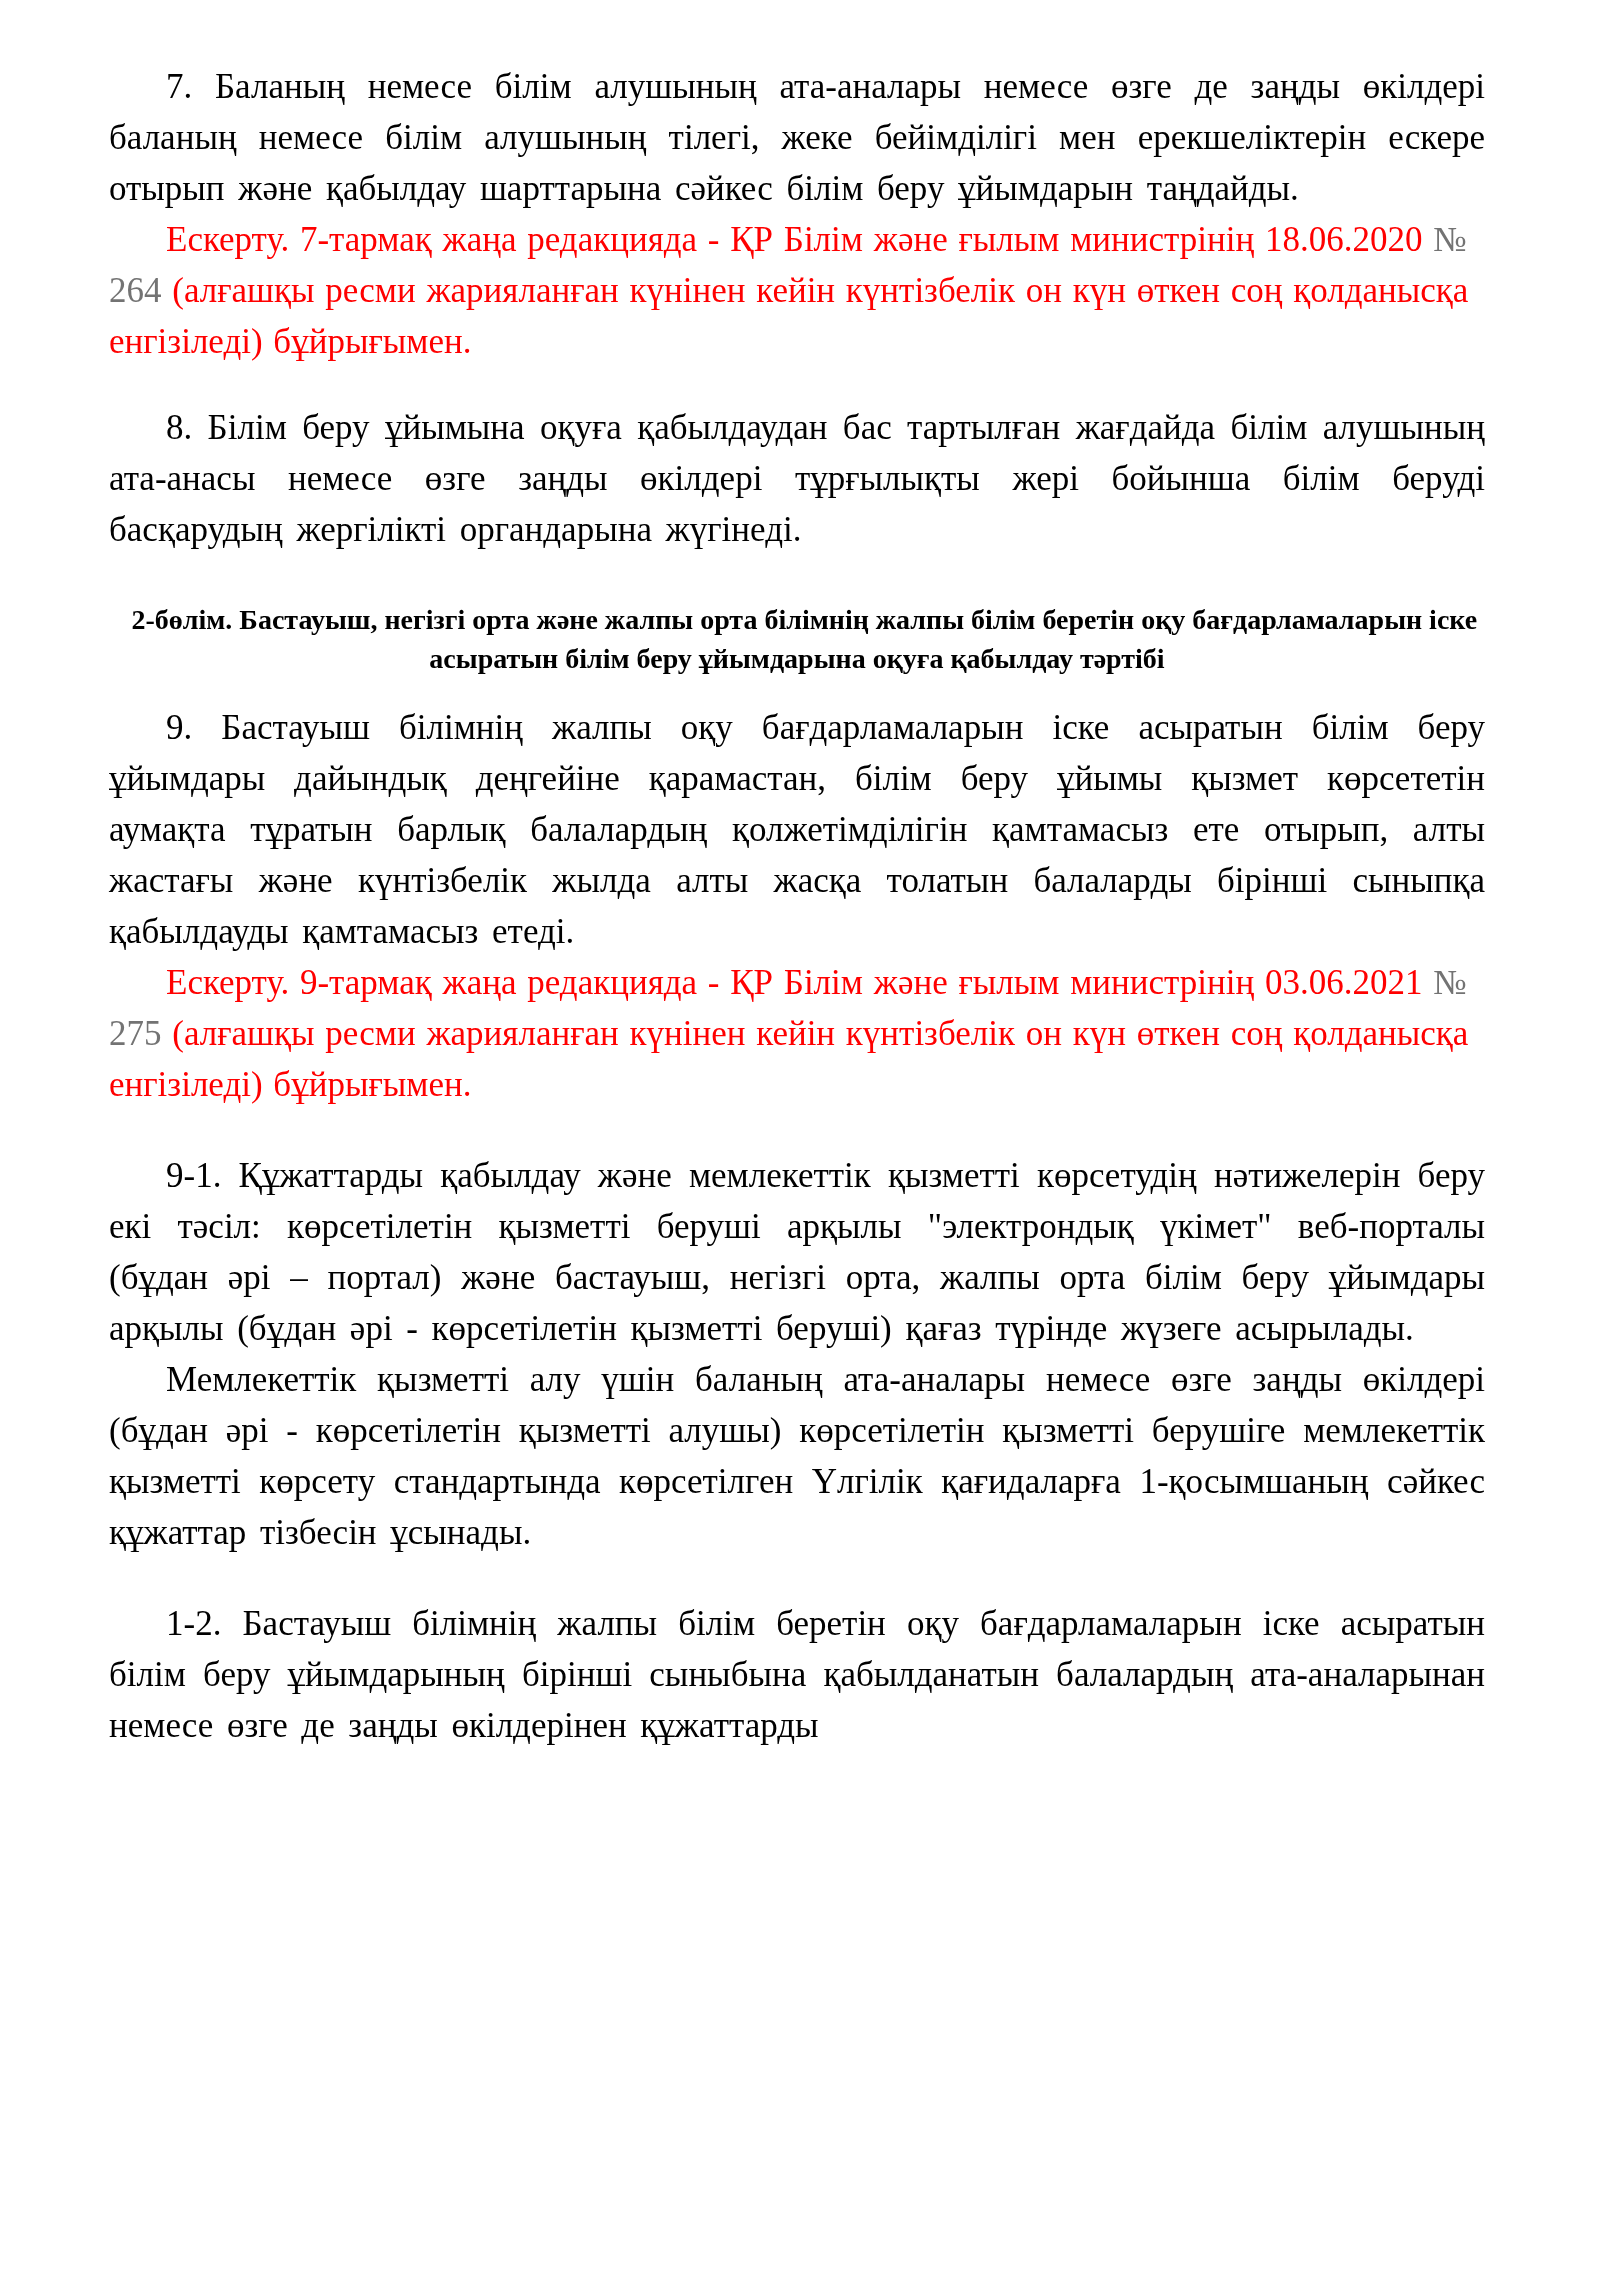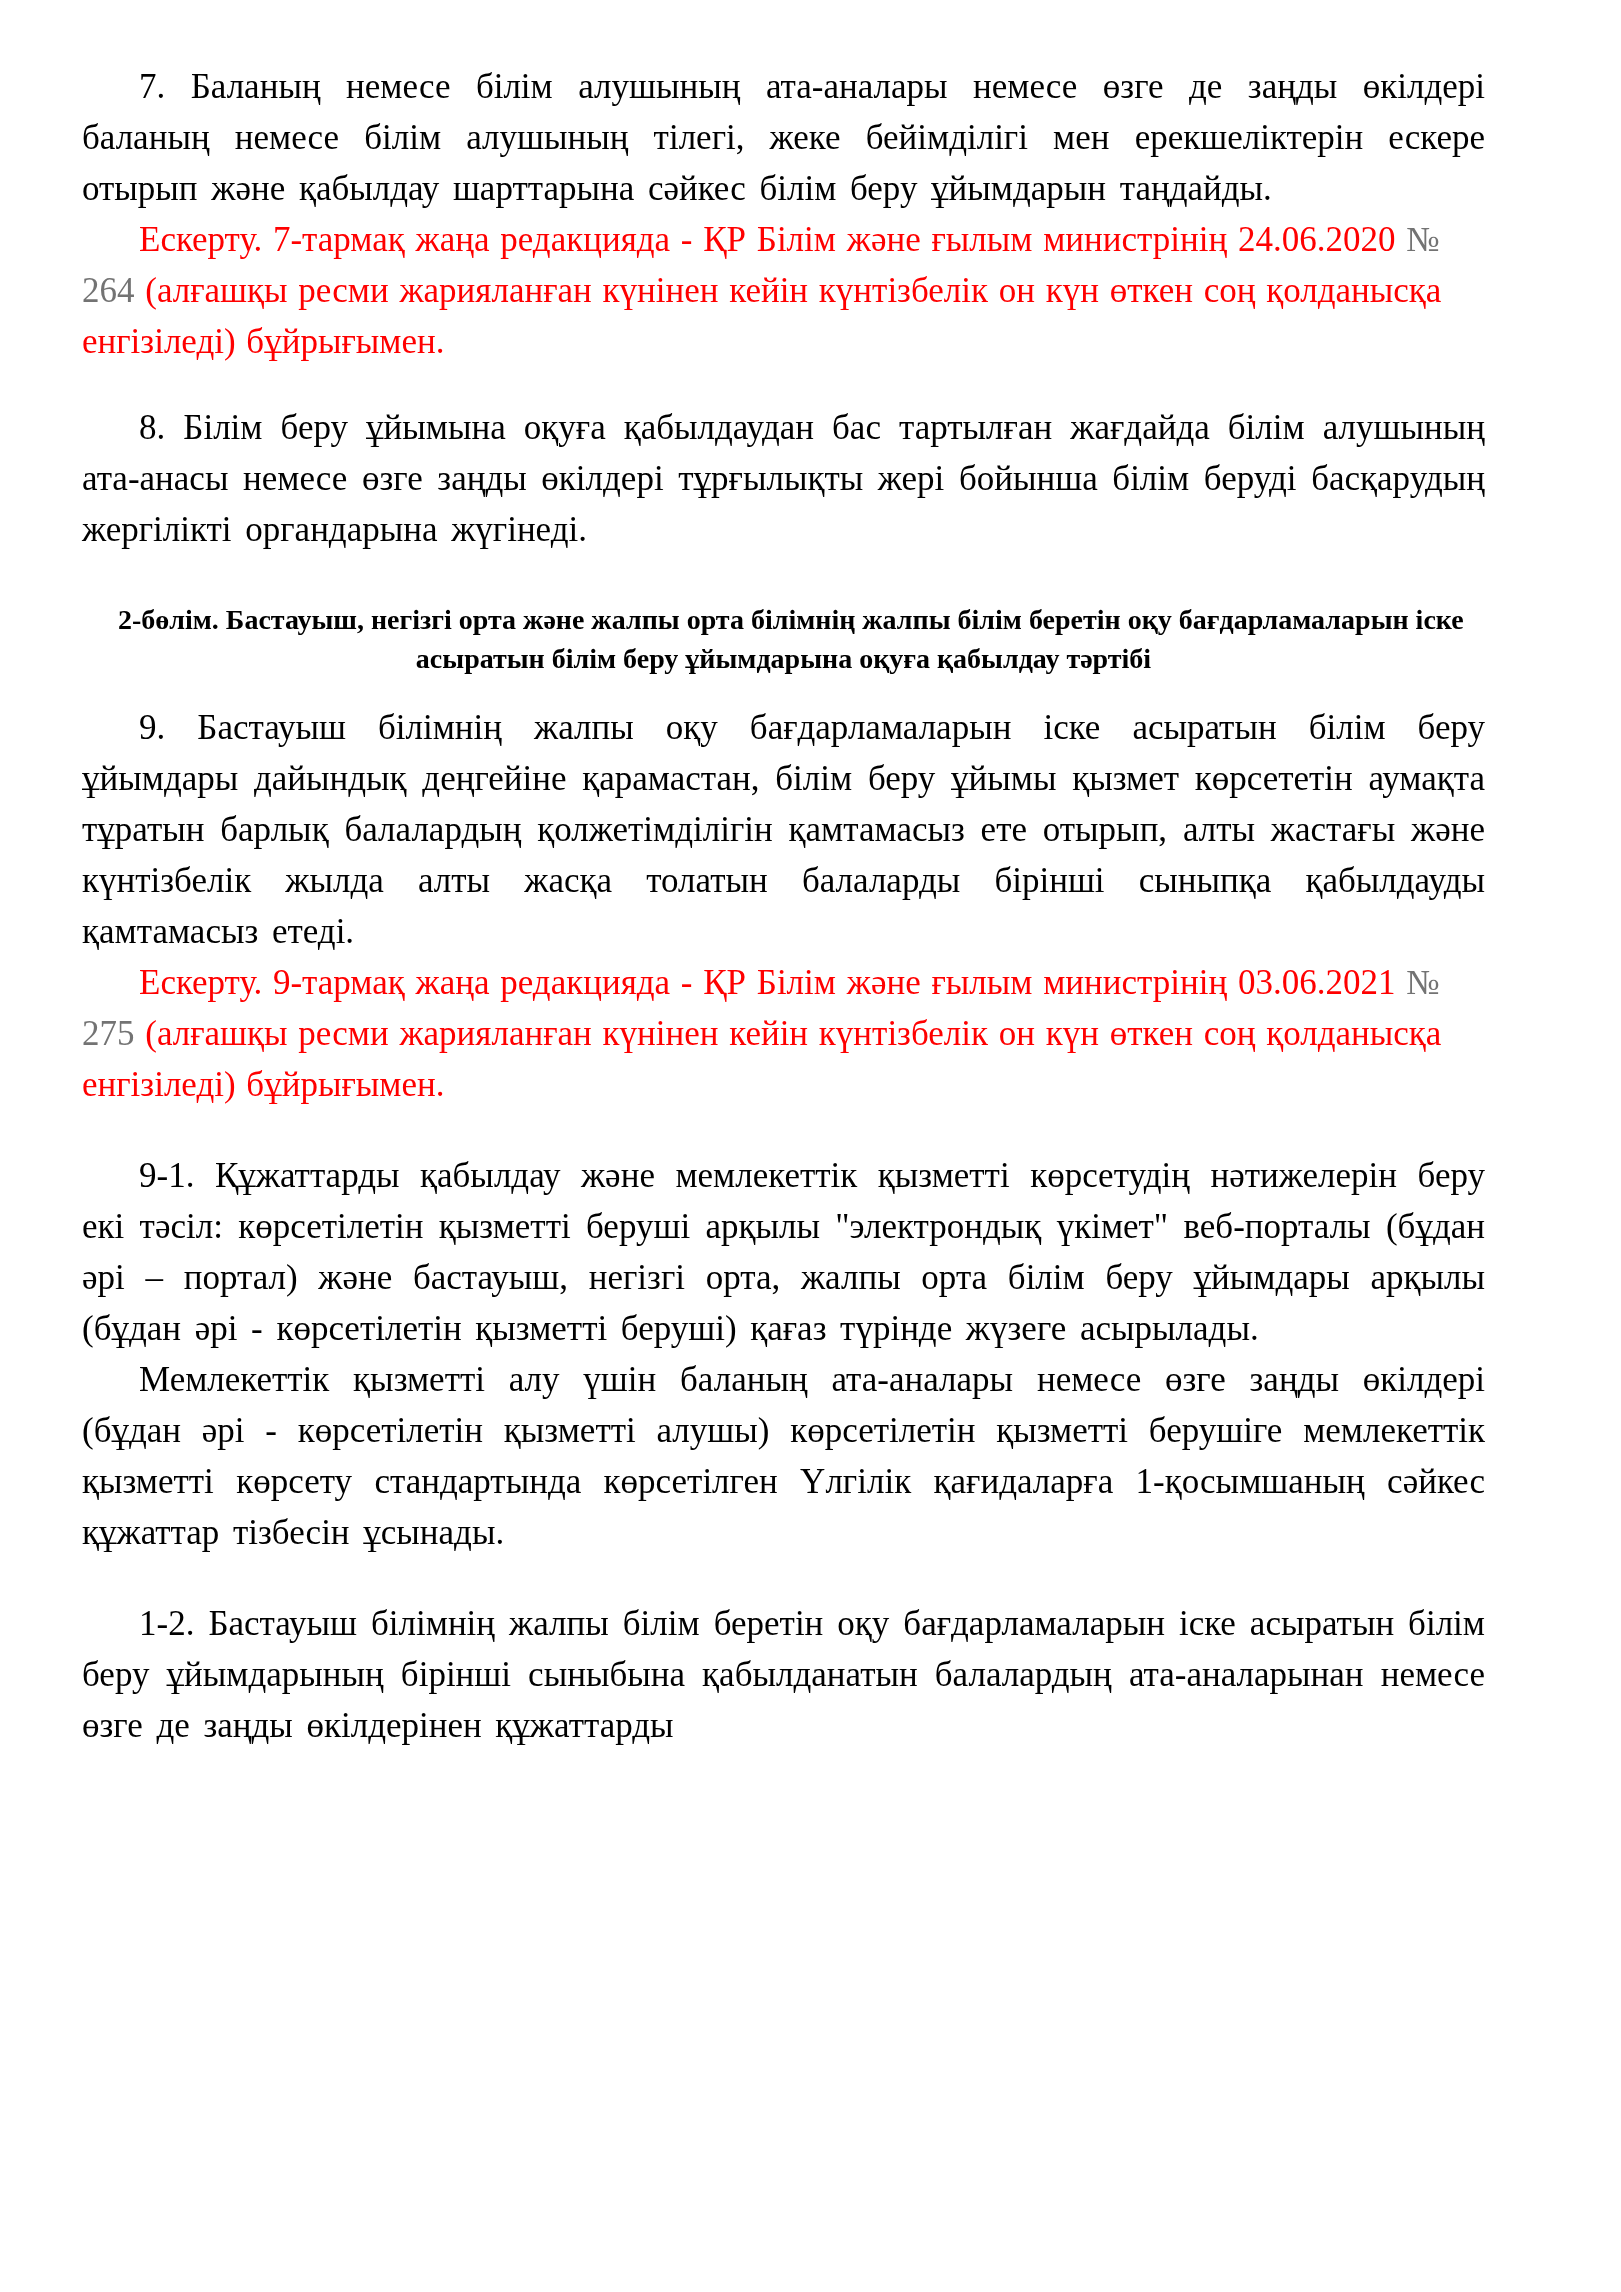--- a/index.html
+++ b/index.html
@@ -5,21 +5,21 @@
   html, body {
     margin: 0;
     padding: 0;
     background: #ffffff;
   }
   .page {
     position: relative;
     width: 1621px;
     height: 2293px;
     box-sizing: border-box;
-    padding: 61px 136px 0 82px;
+    padding: 61px 136px 0 109px;
     background: #ffffff;
     overflow: hidden;
     font-family: "Liberation Serif", "DejaVu Serif", serif;
     font-size: 35px;
     line-height: 51px;
     color: #000000;
   }
   p { margin: 0; }
   .body-para {
     text-align: justify;
@@ -50,21 +50,21 @@
     margin-top: 40px;
   }
 </style>
 </head>
 <body>
 
 <div class="page">
 
   <p class="body-para">7. Баланың немесе білім алушының ата-аналары немесе өзге де заңды өкілдері баланың немесе білім алушының тілегі, жеке бейімділігі мен ерекшеліктерін ескере отырып және қабылдау шарттарына сәйкес білім беру ұйымдарын таңдайды.</p>
 
-  <p class="note-para"><span>Ескерту. 7-тармақ жаңа редакцияда - ҚР Білім және ғылым министрінің 24.06.2020 </span><span class="order-num">№ 264</span><span> (алғашқы ресми жарияланған күнінен кейін күнтізбелік он күн өткен соң қолданысқа енгізіледі) бұйрығымен.</span></p>
+  <p class="note-para"><span>Ескерту. 7-тармақ жаңа редакцияда - ҚР Білім және ғылым министрінің 18.06.2020 </span><span class="order-num">№ 264</span><span> (алғашқы ресми жарияланған күнінен кейін күнтізбелік он күн өткен соң қолданысқа енгізіледі) бұйрығымен.</span></p>
 
   <p class="body-para gap-before">8. Білім беру ұйымына оқуға қабылдаудан бас тартылған жағдайда білім алушының ата-анасы немесе өзге заңды өкілдері тұрғылықты жері бойынша білім беруді басқарудың жергілікті органдарына жүгінеді.</p>
 
   <h2 class="section-heading">2-бөлім. Бастауыш, негізгі орта және жалпы орта білімнің жалпы білім беретін оқу бағдарламаларын іске асыратын білім беру ұйымдарына оқуға қабылдау тәртібі</h2>
 
   <p class="body-para">9. Бастауыш білімнің жалпы оқу бағдарламаларын іске асыратын білім беру ұйымдары дайындық деңгейіне қарамастан, білім беру ұйымы қызмет көрсететін аумақта тұратын барлық балалардың қолжетімділігін қамтамасыз ете отырып, алты жастағы және күнтізбелік жылда алты жасқа толатын балаларды бірінші сыныпқа қабылдауды қамтамасыз етеді.</p>
 
 
   <p class="note-para"><span>Ескерту. 9-тармақ жаңа редакцияда - ҚР Білім және ғылым министрінің 03.06.2021 </span><span class="order-num">№ 275</span><span> (алғашқы ресми жарияланған күнінен кейін күнтізбелік он күн өткен соң қолданысқа енгізіледі) бұйрығымен.</span></p>
 

